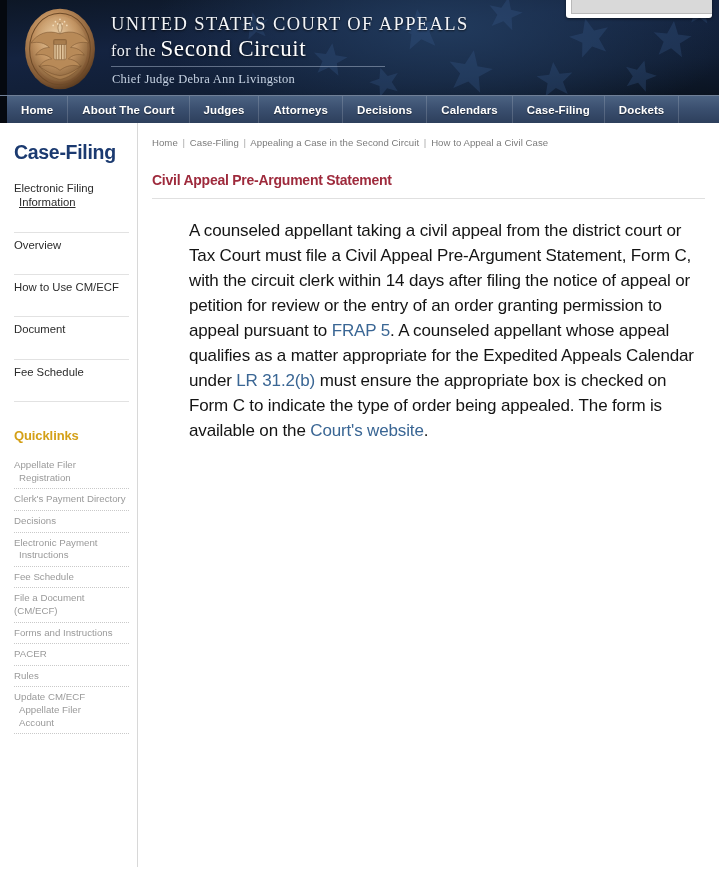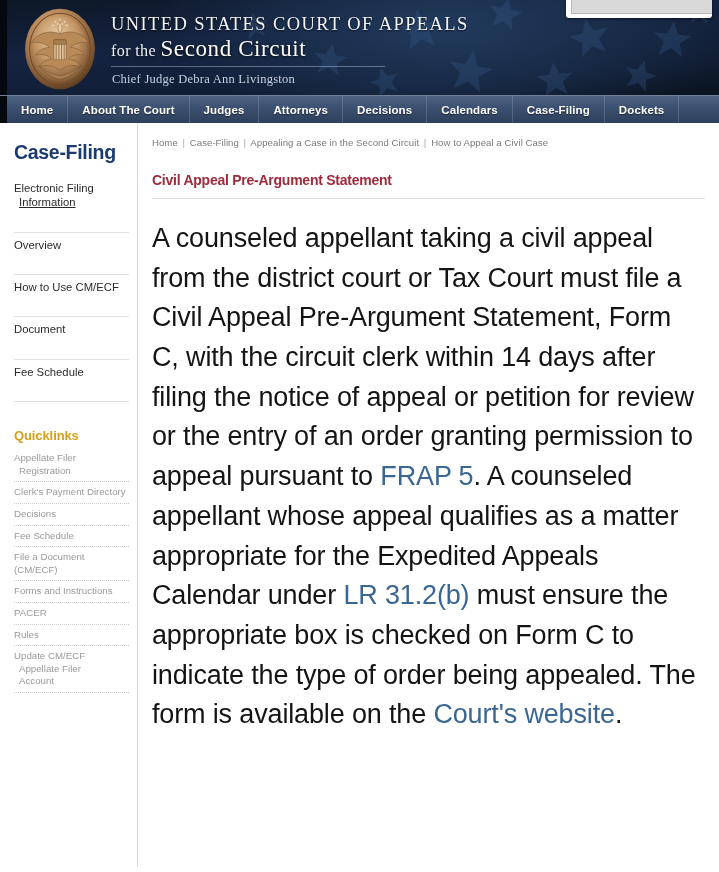--- a/index.html
+++ b/index.html
@@ -203,21 +203,21 @@
     border-bottom: 1px solid #e2e2e2;
     cursor: pointer;
   }
   .side-link .cont { display: block; padding-left: 5px; text-decoration: underline; }
 
   #quicklinks-title {
     font-size: 13px;
     font-weight: bold;
     color: #d4a017;
     margin-top: 26px;
-    margin-bottom: 5px;
+    margin-bottom: 12px;
     letter-spacing: -.1px;
     cursor: pointer;
   }
   .quick-link {
     font-size: 9.7px;
     color: #9a9a9a;
     line-height: 1.3;
     padding: 4px 0 4px 0;
     border-bottom: 1px dotted #c9c9c9;
     cursor: pointer;
@@ -244,24 +244,25 @@
     font-size: 14px;
     font-weight: bold;
     color: #9e2a3c;
     letter-spacing: -.25px;
     padding-bottom: 10px;
     border-bottom: 1px solid #e0e0e0;
     margin-bottom: 20px;
   }
 
   #content-paragraph {
-    font-size: 27px;
+    font-size: 17px;
     line-height: 1.47;
     color: #141414;
     letter-spacing: -.15px;
+    margin-left: 37px;
   }
   #content-paragraph a {
     color: #3a6694;
     text-decoration: none;
     cursor: pointer;
   }
 </style>
 </head>
 <body>
 
@@ -392,20 +393,24 @@
       <span>Appellate Filer</span>
       <span class="cont">Registration</span>
     </div>
     <div class="quick-link">
       <span>Clerk's Payment Directory</span>
     </div>
     <div class="quick-link">
       <span>Decisions</span>
     </div>
     <div class="quick-link">
+      <span>Electronic Payment</span>
+      <span class="cont">Instructions</span>
+    </div>
+    <div class="quick-link">
       <span>Fee Schedule</span>
     </div>
     <div class="quick-link">
       <span>File a Document (CM/ECF)</span>
     </div>
     <div class="quick-link">
       <span>Forms and Instructions</span>
     </div>
     <div class="quick-link">
       <span>PACER</span>

